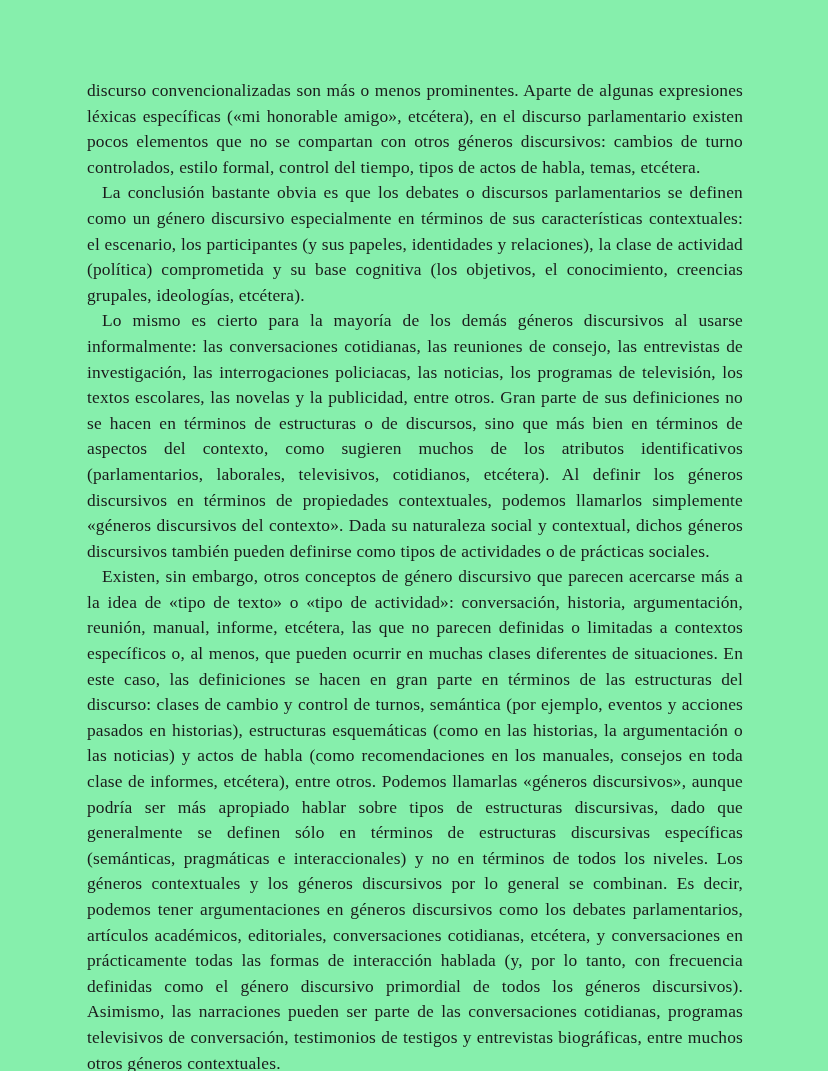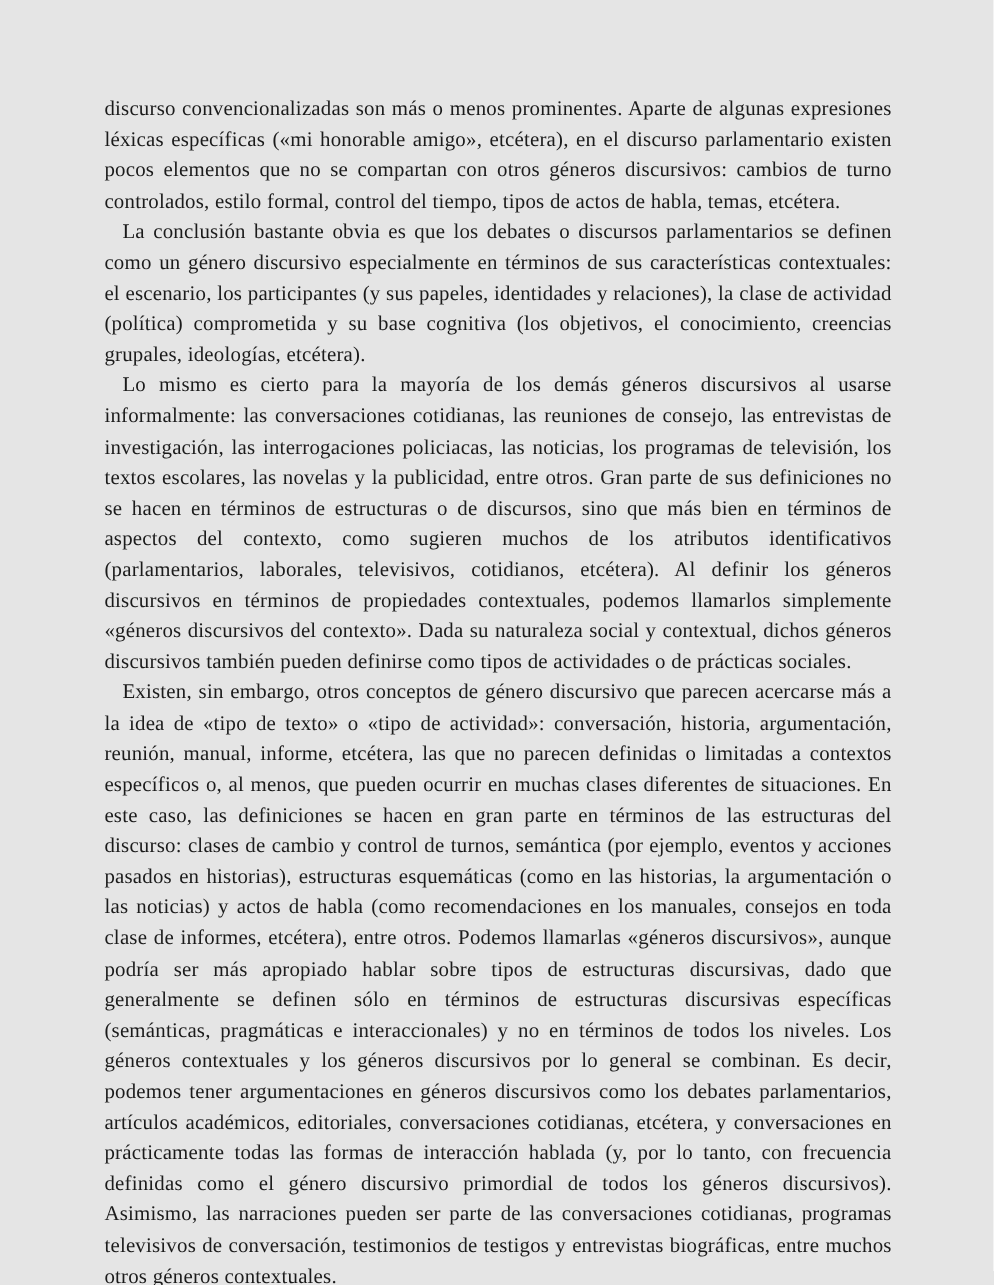--- a/index.html
+++ b/index.html
@@ -12,21 +12,21 @@
     height: 1071px;
     font-family: "Liberation Serif", "DejaVu Serif", serif;
     color: #1b1b1b;
     overflow: hidden;
     position: relative;
   }
   .page {
     width: 828px;
     height: 1071px;
     position: relative;
-    background: #e5e5e5;
+    background: #86efac;
     box-sizing: border-box;
   }
   .text-block {
     position: absolute;
     left: 87px;
     top: 78px;
     width: 656px;
   }
   .para {
     margin: 0;

